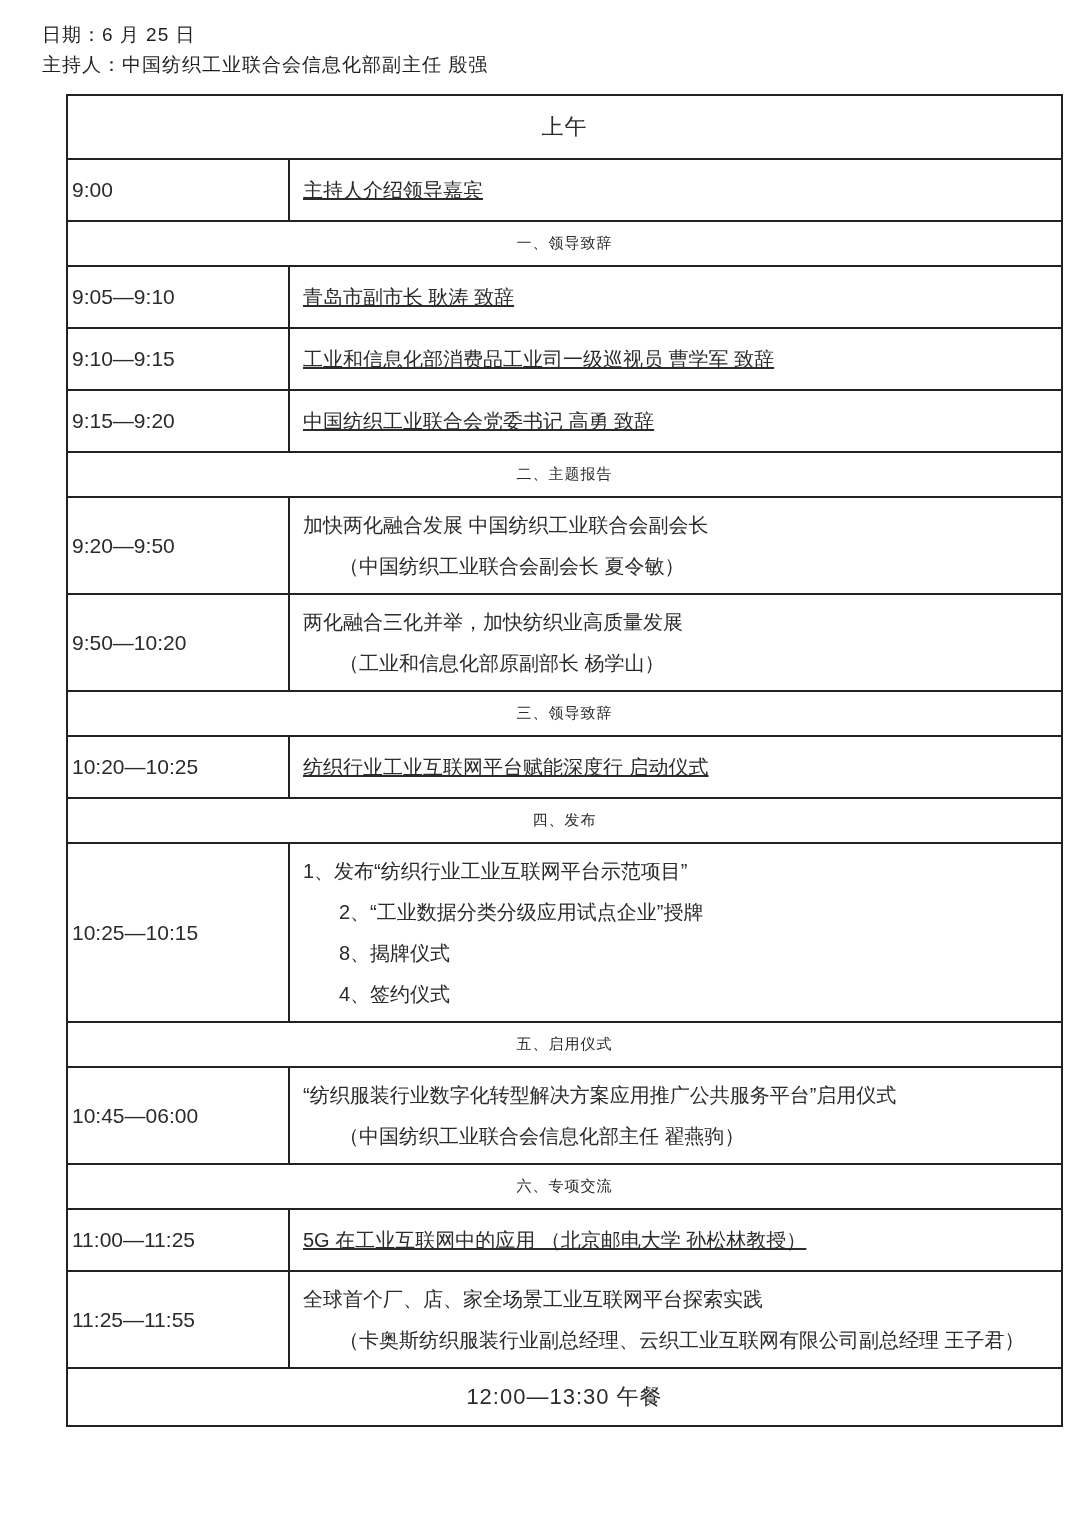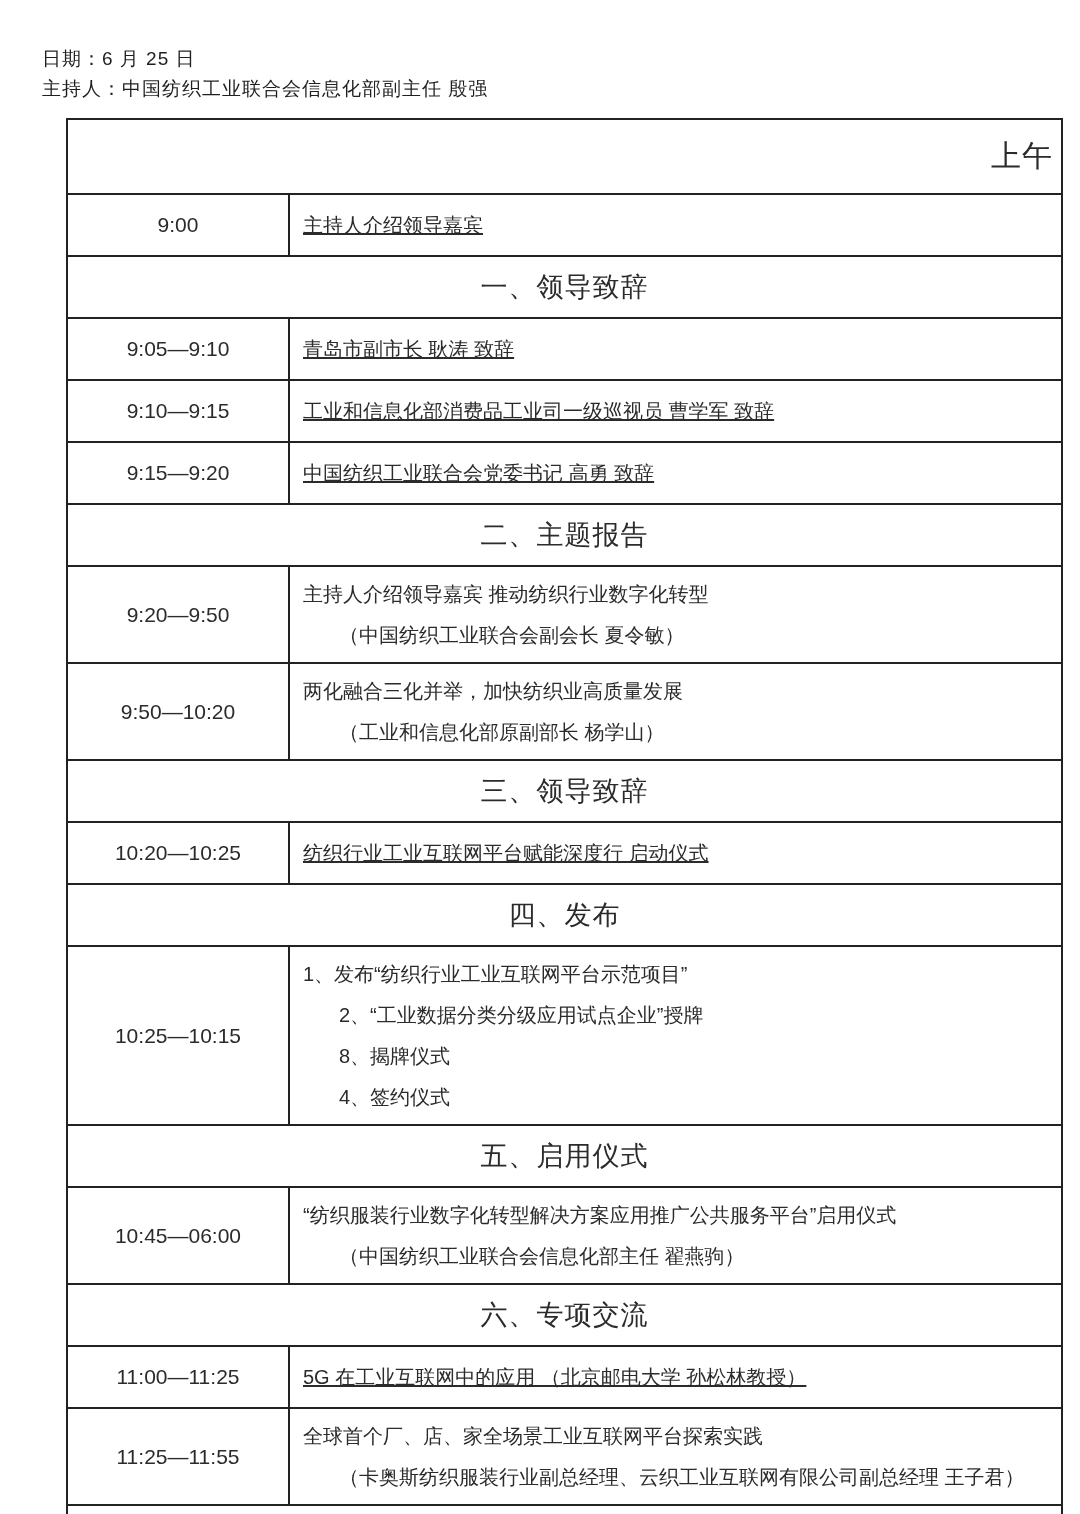--- a/index.html
+++ b/index.html
@@ -11,66 +11,65 @@
   .page {
     position: relative;
     width: 1080px;
     height: 1514px;
     background: #ffffff;
     color: #2b2b2b;
     overflow: hidden;
   }
   .doc-header {
     padding: 20px 0 0 42px;
-    margin-top: 24px;
   }
   .doc-header .hline {
     font-size: 19px;
     line-height: 30px;
     color: #1f1f1f;
     letter-spacing: 1px;
   }
   table.agenda {
     border-collapse: collapse;
     table-layout: fixed;
     width: 997px;
     margin: 14px 0 0 66px;
   }
   table.agenda col.time-col { width: 222px; }
   table.agenda td {
     border: 2px solid #222222;
     vertical-align: middle;
     box-sizing: border-box;
   }
   td.session-cell {
-    text-align: right;
-    font-size: 30px;
+    text-align: center;
+    font-size: 22px;
     letter-spacing: 1px;
     padding: 16px 8px;
   }
   td.head-time, td.head-content {
     text-align: center;
     font-size: 21px;
     letter-spacing: 2px;
     padding: 10px 6px;
   }
   td.section-cell {
     text-align: center;
-    font-size: 27px;
+    font-size: 15px;
     letter-spacing: 1px;
     padding: 12px 8px;
   }
   td.footer-cell {
     text-align: center;
     font-size: 22px;
     letter-spacing: 1px;
     padding: 13px 8px;
   }
   td.time-cell {
-    text-align: center;
+    text-align: left;
     font-size: 21px;
     padding: 12px 4px;
     white-space: nowrap;
   }
   td.content-cell {
     text-align: left;
     font-size: 20px;
     padding: 11px 14px 11px 13px;
   }
   .content-line {
@@ -127,21 +126,21 @@
           <td class="content-cell">
             <div class="content-line">中国纺织工业联合会党委书记 高勇 致辞</div>
           </td>
         </tr>
         <tr>
           <td colspan="2" class="section-cell">二、主题报告</td>
         </tr>
         <tr>
           <td class="time-cell">9:20—9:50</td>
           <td class="content-cell">
-            <div class="content-line">主持人介绍领导嘉宾 推动纺织行业数字化转型</div>
+            <div class="content-line">加快两化融合发展 中国纺织工业联合会副会长</div>
             <div class="content-line">（中国纺织工业联合会副会长 夏令敏）</div>
           </td>
         </tr>
         <tr>
           <td class="time-cell">9:50—10:20</td>
           <td class="content-cell">
             <div class="content-line">两化融合三化并举，加快纺织业高质量发展</div>
             <div class="content-line">（工业和信息化部原副部长 杨学山）</div>
           </td>
         </tr>

